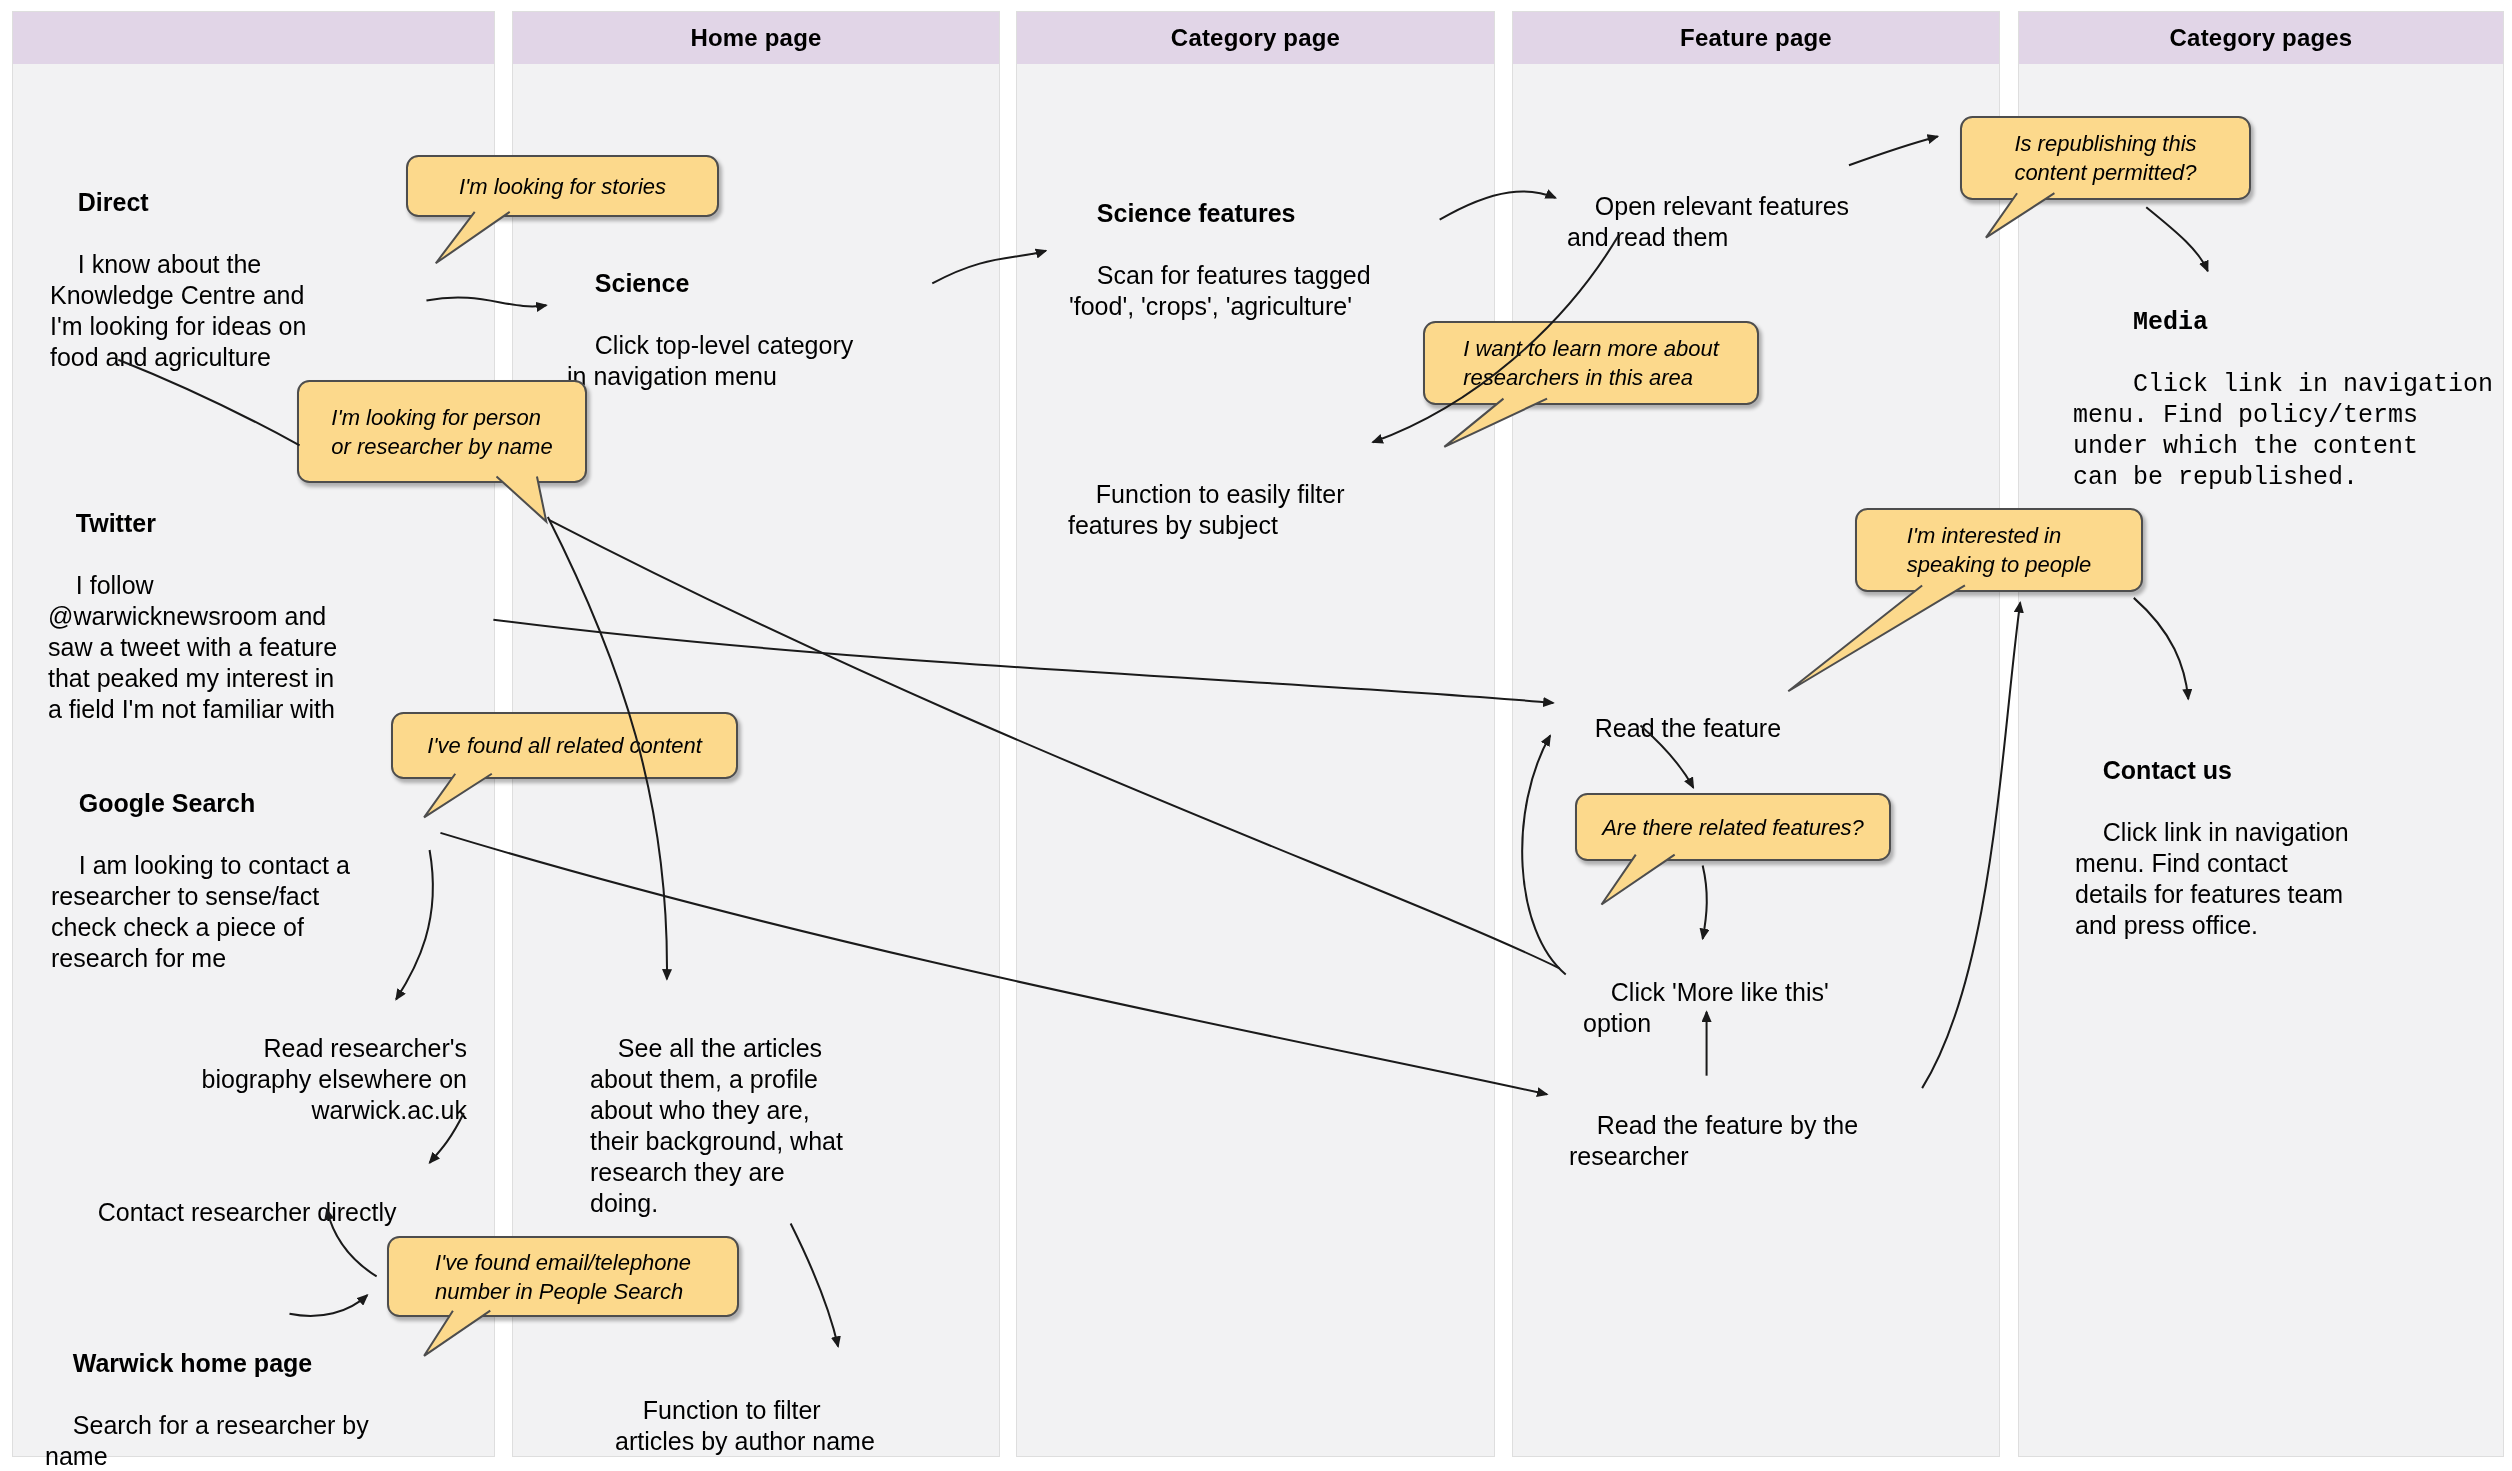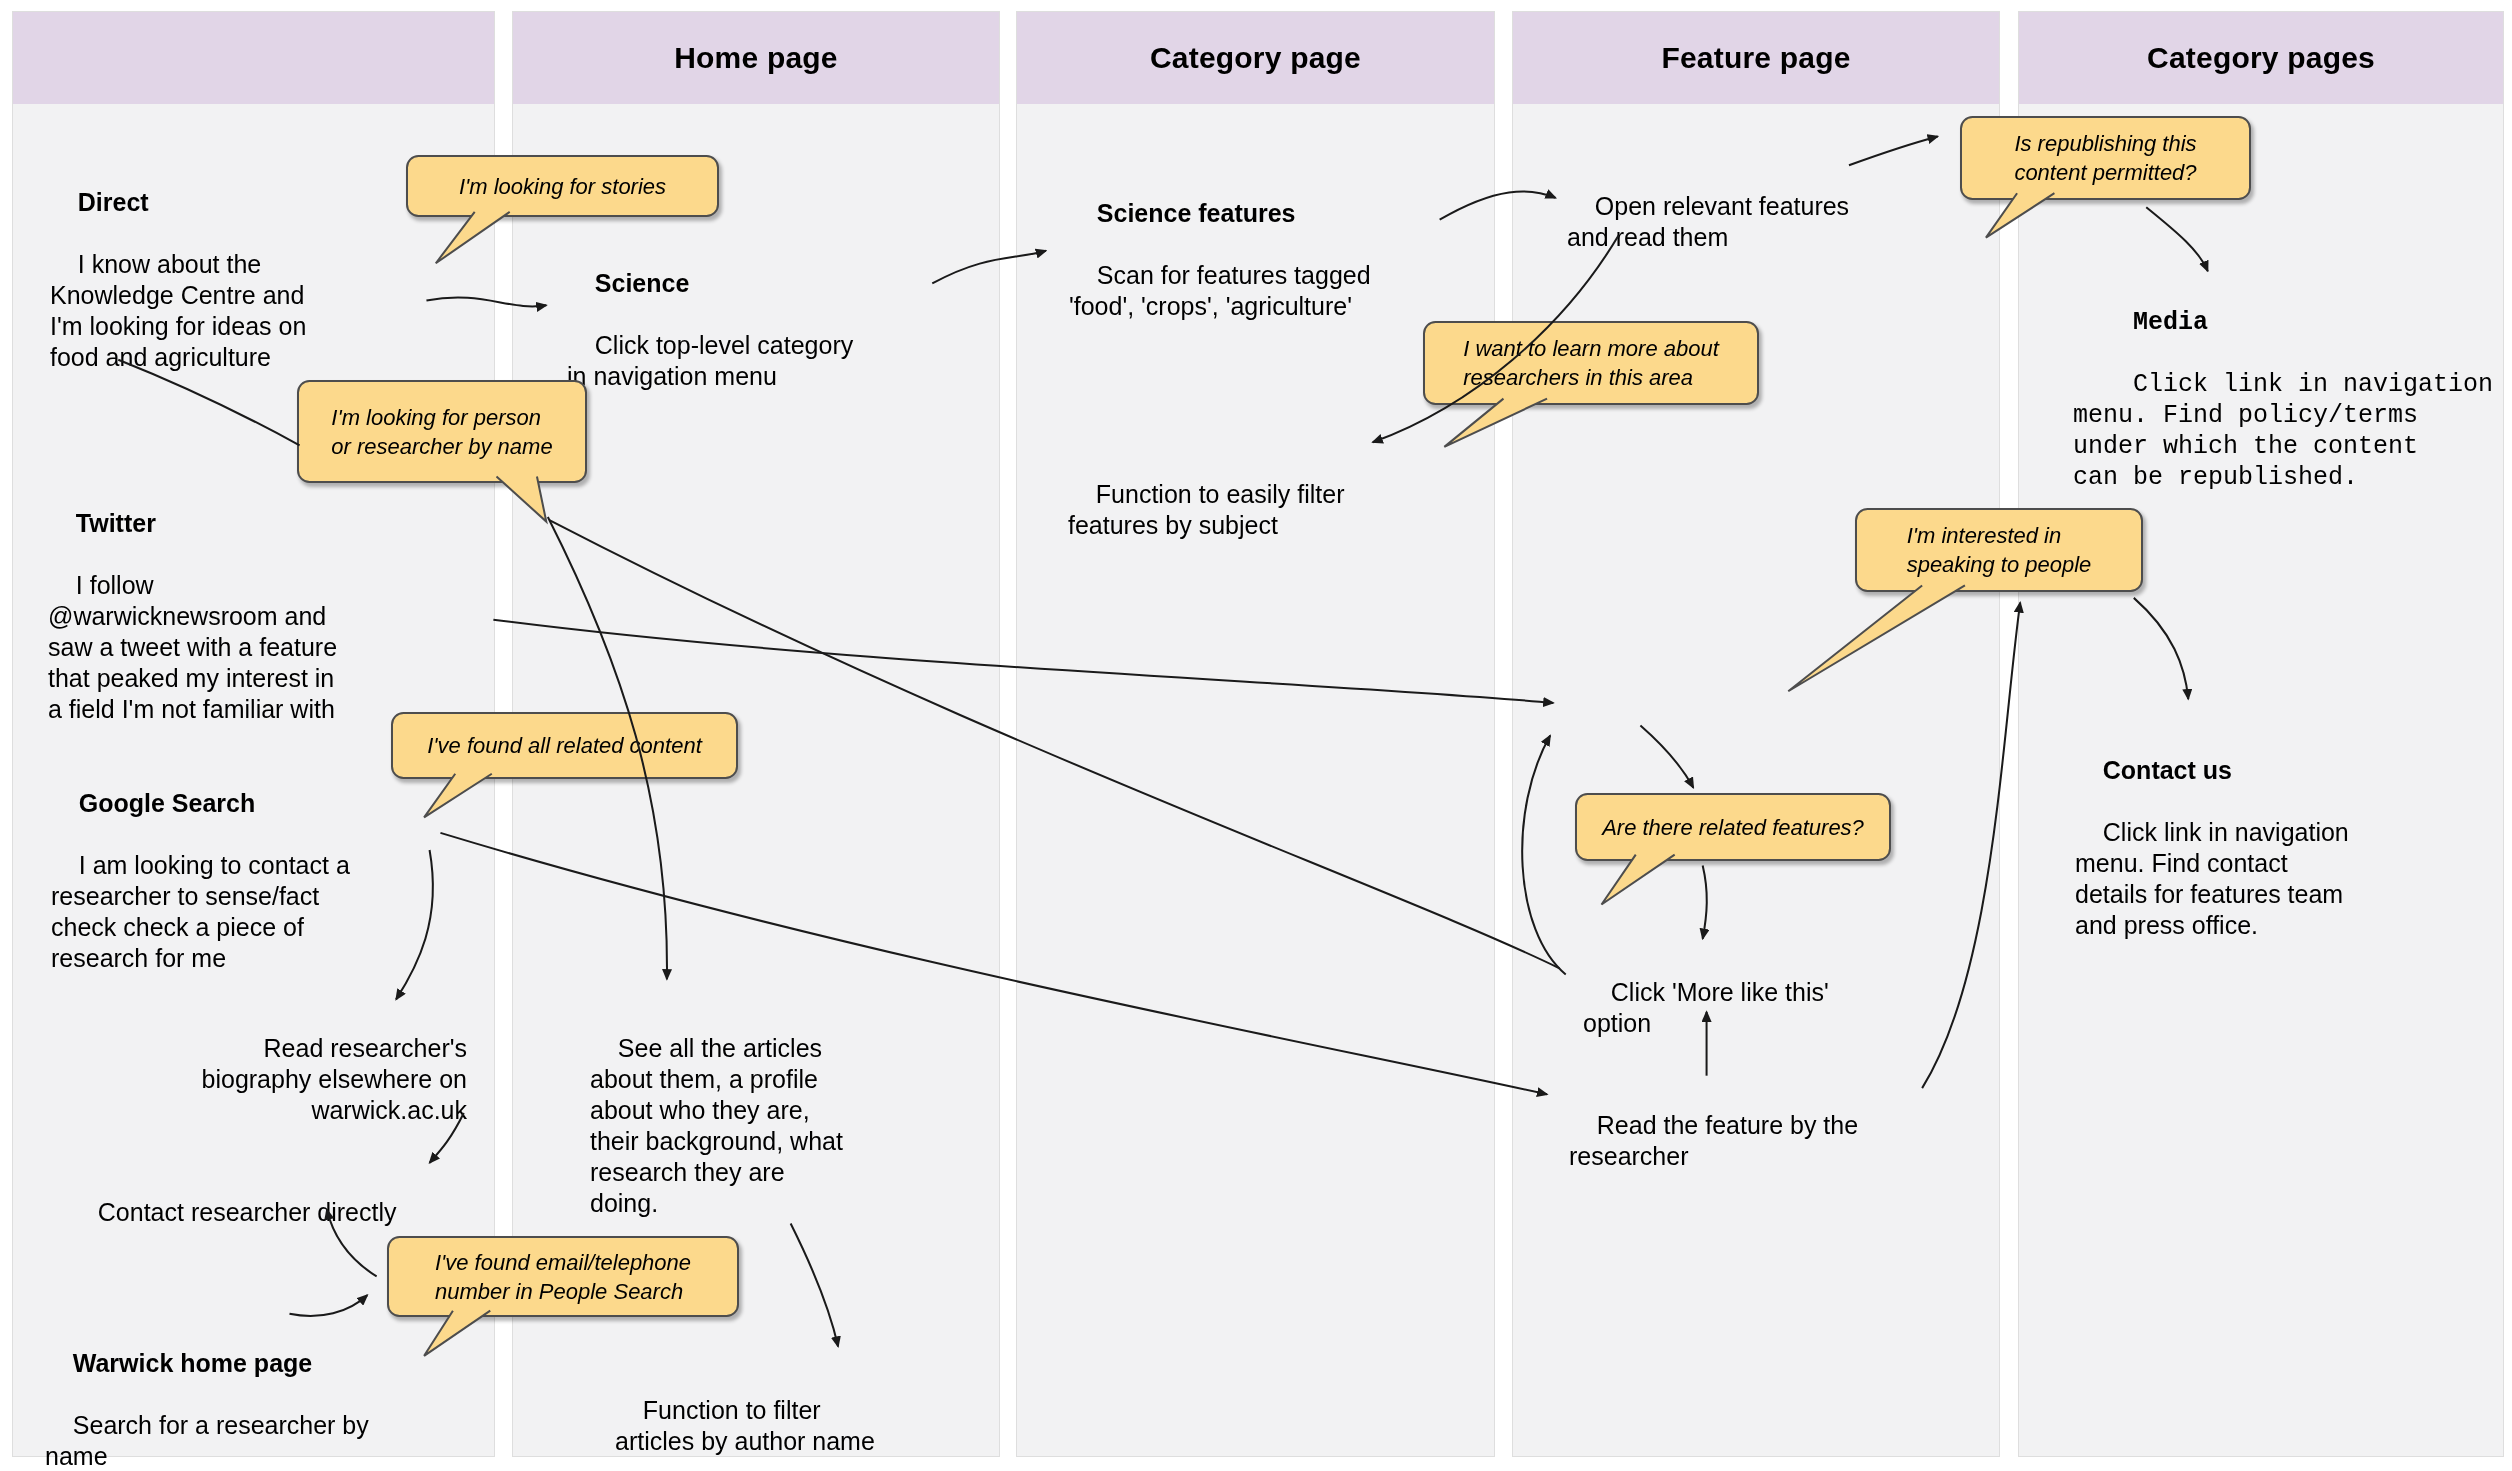--- a/index.html
+++ b/index.html
@@ -2,23 +2,23 @@
 <html style="font-size:12.5px"><head>
 <meta charset="utf-8">
 <style>
   html,body{margin:0;padding:0;background:#ffffff;}
   #canvas{
     position:relative;width:2512px;height:1472px;background:#ffffff;overflow:hidden;
     font-family:"Liberation Sans", sans-serif;color:#000;
   }
   .column{position:absolute;top:11px;height:1446px;background:#f2f2f3;border:0.8px solid #dedede;box-sizing:border-box;}
   .col-header{
-    position:absolute;left:0;top:0;width:100%;height:92px;background:#e1d5e7;
+    position:absolute;left:0;top:0;width:100%;height:52px;background:#e1d5e7;
     display:flex;align-items:center;justify-content:center;
-    font-size:30px;font-weight:bold;letter-spacing:0.2px;
+    font-size:24px;font-weight:bold;letter-spacing:0.2px;
   }
   .node{position:absolute;font-size:25px;line-height:31px;white-space:pre;}
   .node .t{font-weight:bold;}
   .node.right{text-align:right;}
   .bubble{
     position:absolute;background:#fcd98c;border:2.3px solid #4d4d4d;border-radius:12.5px;
     display:flex;align-items:center;justify-content:center;
     font-size:22px;line-height:29px;font-style:italic;white-space:pre;box-sizing:border-box;
     box-shadow:2.3px 3.1px 3.9px rgba(0,0,0,0.28);z-index:3;
   }
@@ -116,20 +116,23 @@
   <div class="node" style="left:1068px;top:448px;width:405px;">
     <span>Function to easily filter
 features by subject</span>
   </div>
 
   <div class="node" style="left:1567px;top:160px;width:358px;">
     <span>Open relevant features
 and read them</span>
   </div>
 
+  <div class="node" style="left:1567px;top:682px;width:265px;">
+    <span>Read the feature</span>
+  </div>
 
   <div class="node" style="left:1583px;top:946px;width:311px;">
     <span>Click 'More like this'
 option</span>
   </div>
 
   <div class="node" style="left:1569px;top:1079px;width:366px;">
     <span>Read the feature by the
 researcher</span>
   </div>

